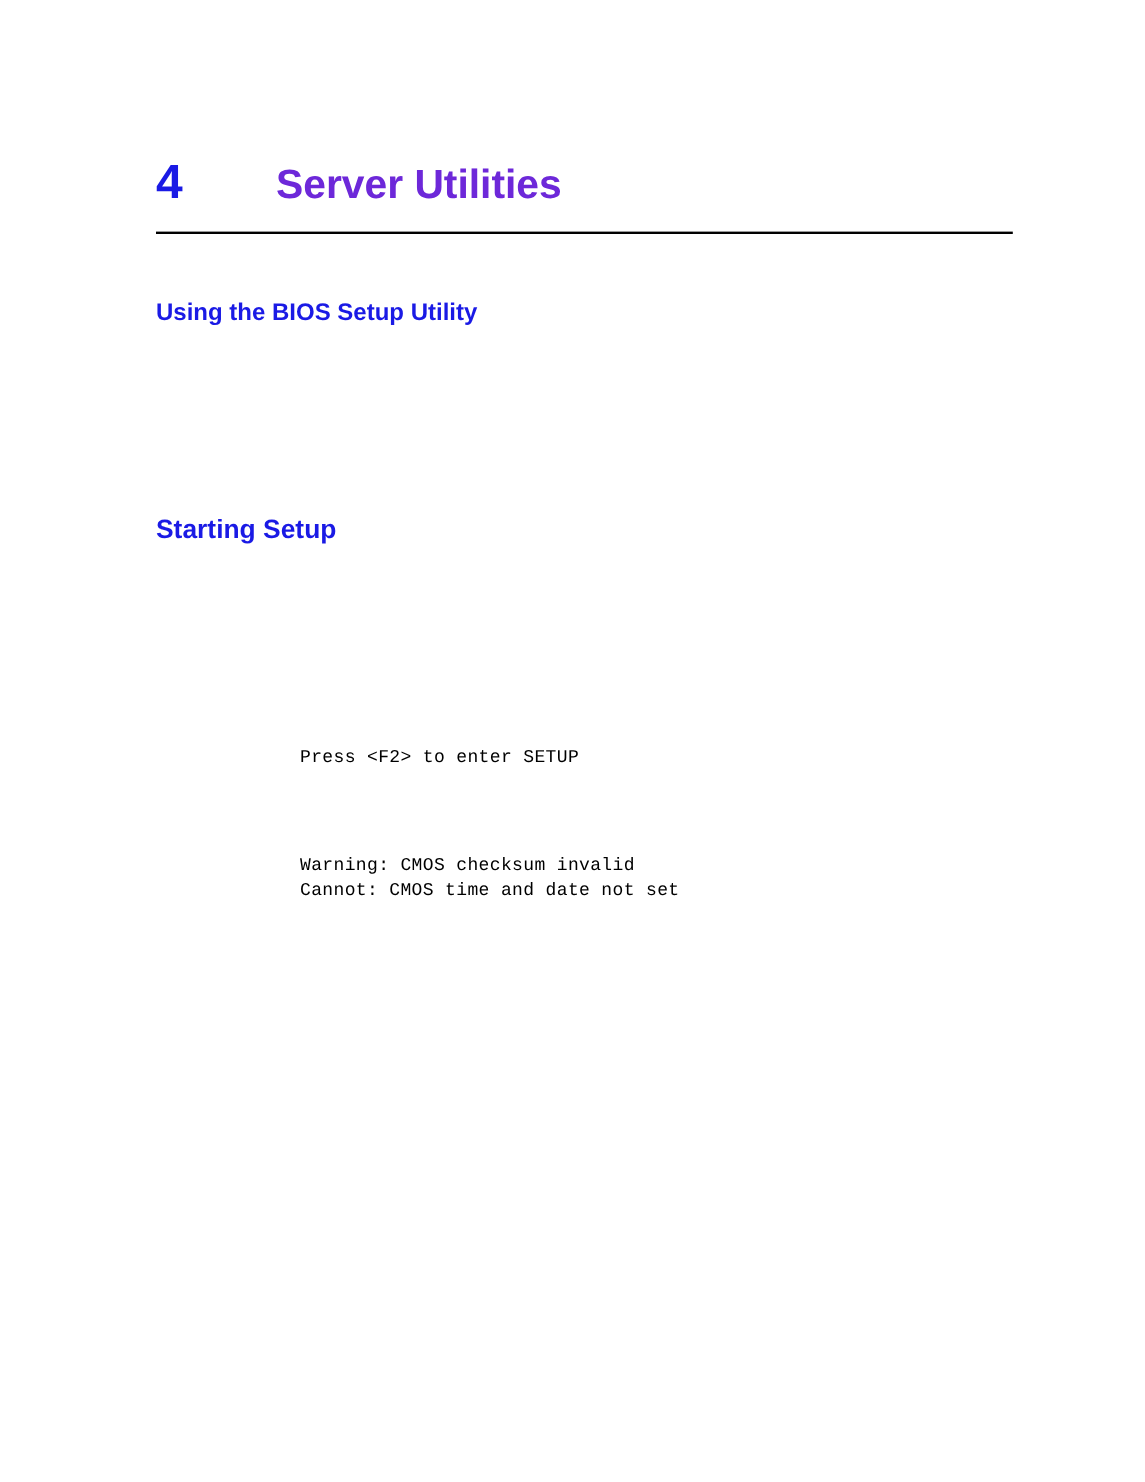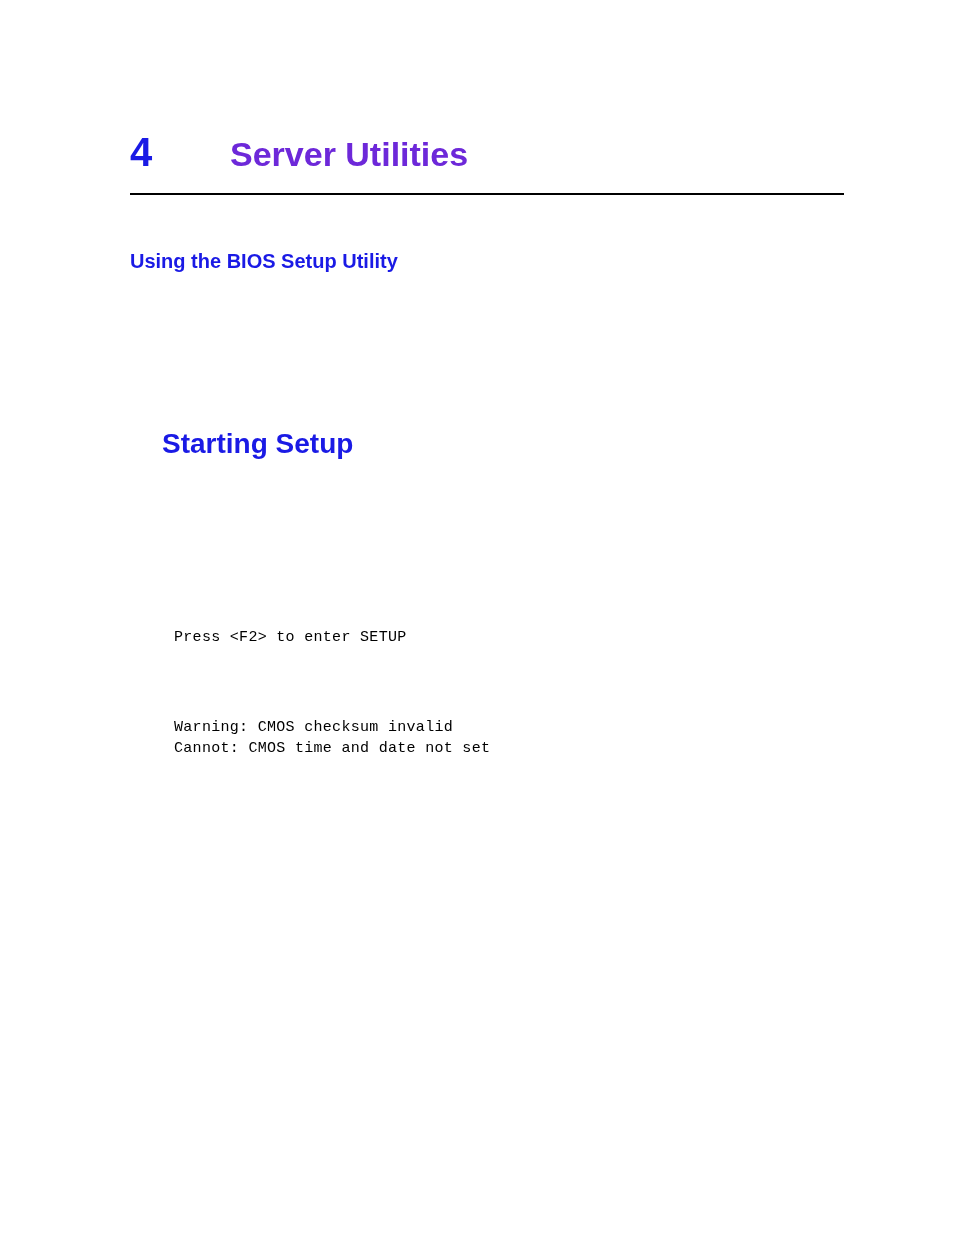--- a/index.html
+++ b/index.html
@@ -35,34 +35,33 @@
       font-weight: bold;
       color: #6d28d9;
     }
     .section-heading {
       font-size: 20px;
       font-weight: bold;
       color: #1a1ae5;
       margin-bottom: 155px;
     }
     .subsection-heading {
-      font-size: 28px;
+      font-size: 22px;
       font-weight: bold;
       color: #1a1ae5;
       margin-bottom: 20px;
-      margin-left: 32px;
     }
     .spacer-large {
       height: 148px;
     }
     .code-block {
       font-family: "Courier New", Courier, monospace;
       font-size: 15px;
       color: #000000;
-      margin-left: 44px;
+      margin-left: 120px;
       line-height: 1.35;
       letter-spacing: 0.3px;
     }
     .code-gap {
       height: 70px;
     }
     .subsection-gap {
       height: 80px;
     }
     .subsection-gap-small {

